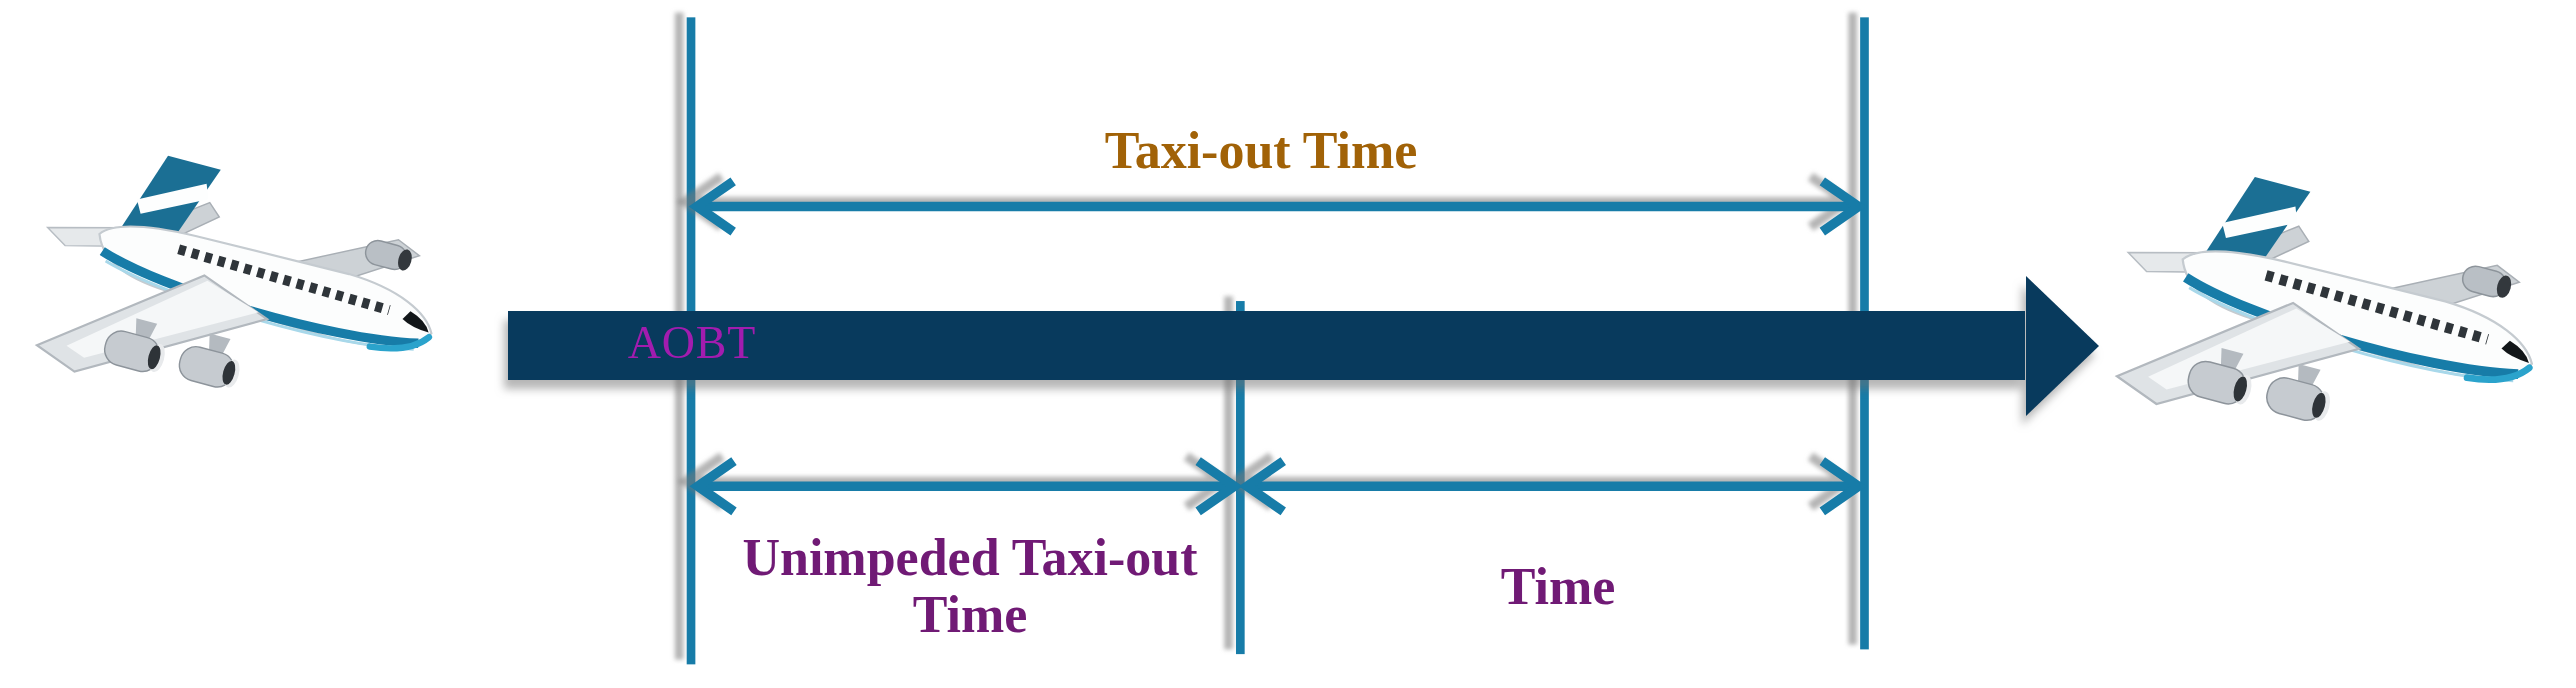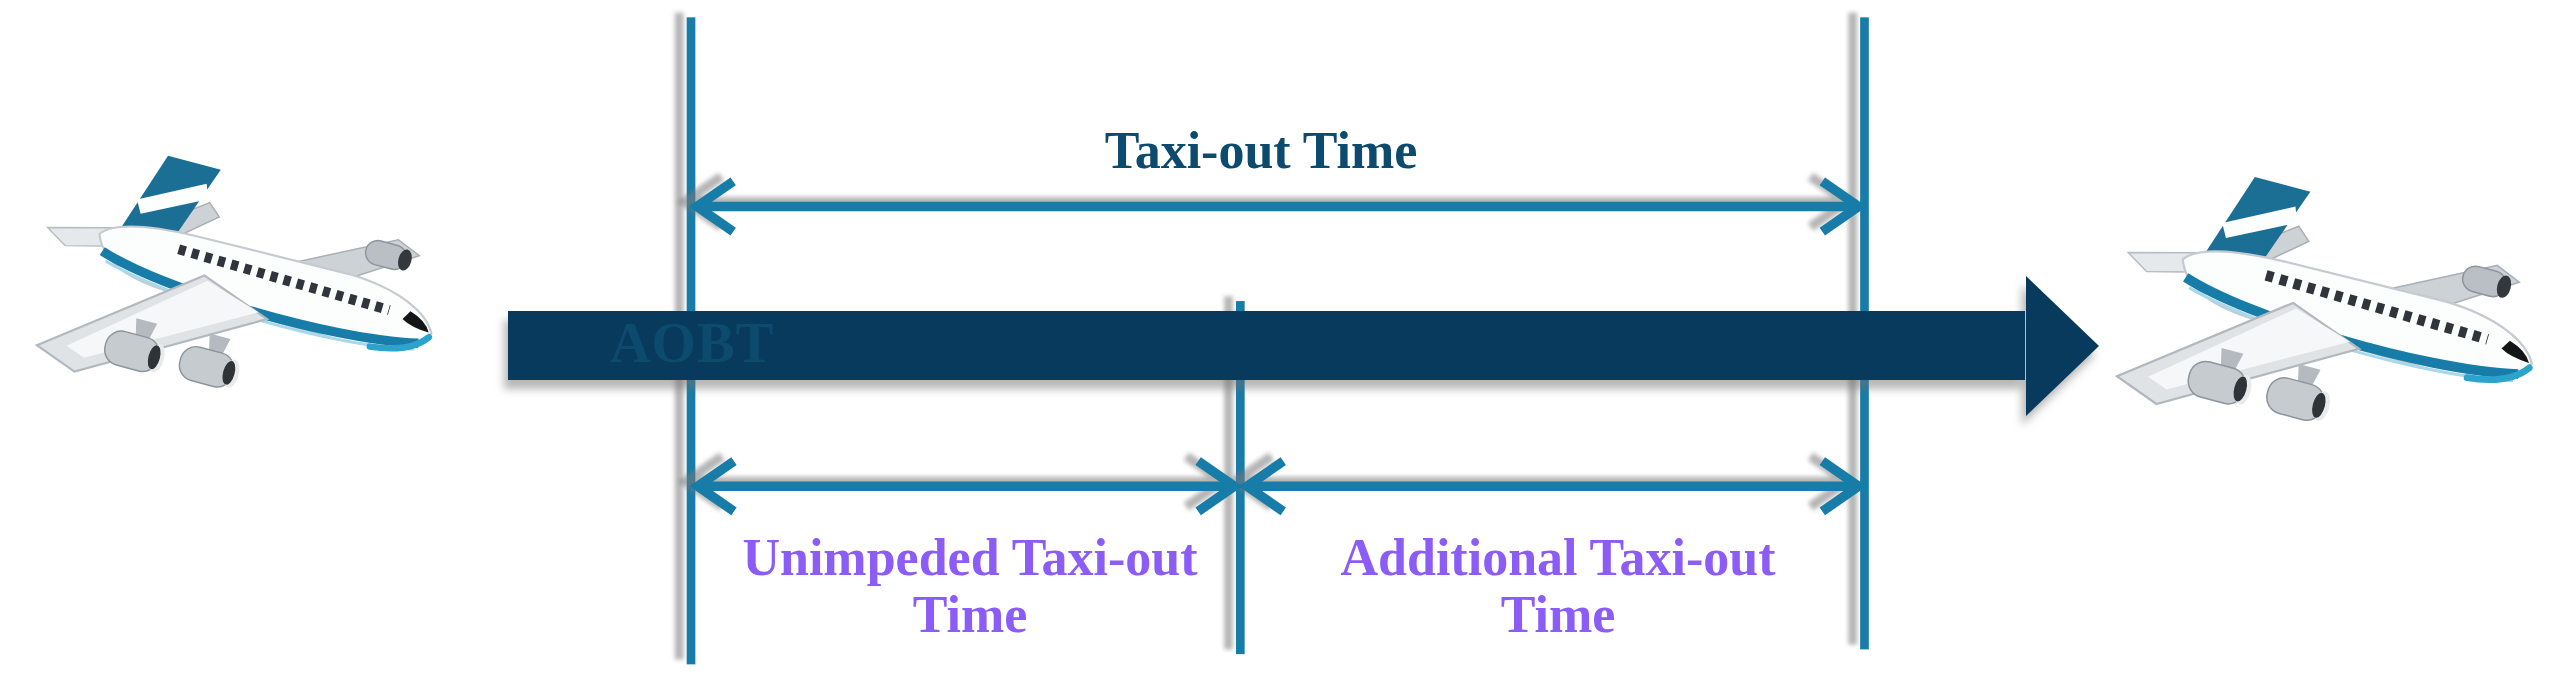--- a/index.html
+++ b/index.html
@@ -18,25 +18,25 @@
 
   
   .navy-arrow{position:absolute;left:0;top:0;z-index:3;
     filter:drop-shadow(-3.2px 9.5px 4px rgba(110,110,110,.50));}
   .navy-band{position:absolute;left:508px;top:311px;width:1517px;height:69px;background:#083A5D;}
   .navy-head{position:absolute;left:2026px;top:276px;width:0;height:0;
     border-top:70px solid transparent;border-bottom:70px solid transparent;
     border-left:73px solid #083A5D;}
 
   
-  .marker{position:absolute;z-index:5;color:#0c4a6e;font-weight:700;font-size:57px;
+  .marker{position:absolute;z-index:5;color:#a21caf;font-weight:400;font-size:46px;
     letter-spacing:0.8px;transform:translate(-50%,-54%);white-space:nowrap;}
-  .caption{position:absolute;z-index:5;color:#0c4a6e;font-weight:700;font-size:52px;
+  .caption{position:absolute;z-index:5;color:#a16207;font-weight:700;font-size:52px;
     transform:translate(-50%,-50%);white-space:nowrap;text-align:center;}
-  .caption-block{position:absolute;z-index:5;color:#8b5cf6;font-weight:700;font-size:52px;
+  .caption-block{position:absolute;z-index:5;color:#701a75;font-weight:700;font-size:52px;
     line-height:57px;transform:translate(-50%,-50%);text-align:center;white-space:nowrap;}
 
   
   .plane{position:absolute;z-index:1;}
   .plane-left{left:14px;top:151px;width:469px;height:309px;}
   .plane-right{left:2103px;top:172px;width:473px;height:325px;}
 </style>
 </head>
 <body>
 
@@ -135,18 +135,17 @@
 
   <div class="marker" style="left:692px;top:345px;">AOBT</div>
 
 
   <div class="caption-block" style="left:970px;top:586px;">
     <div>Unimpeded Taxi-out</div>
     <div>Time</div>
   </div>
 
   <div class="caption-block" style="left:1558px;top:586px;">
-    <div>Additional Taxi-out</div>
     <div>Time</div>
   </div>
 
 </div>
 
 
 </body></html>

